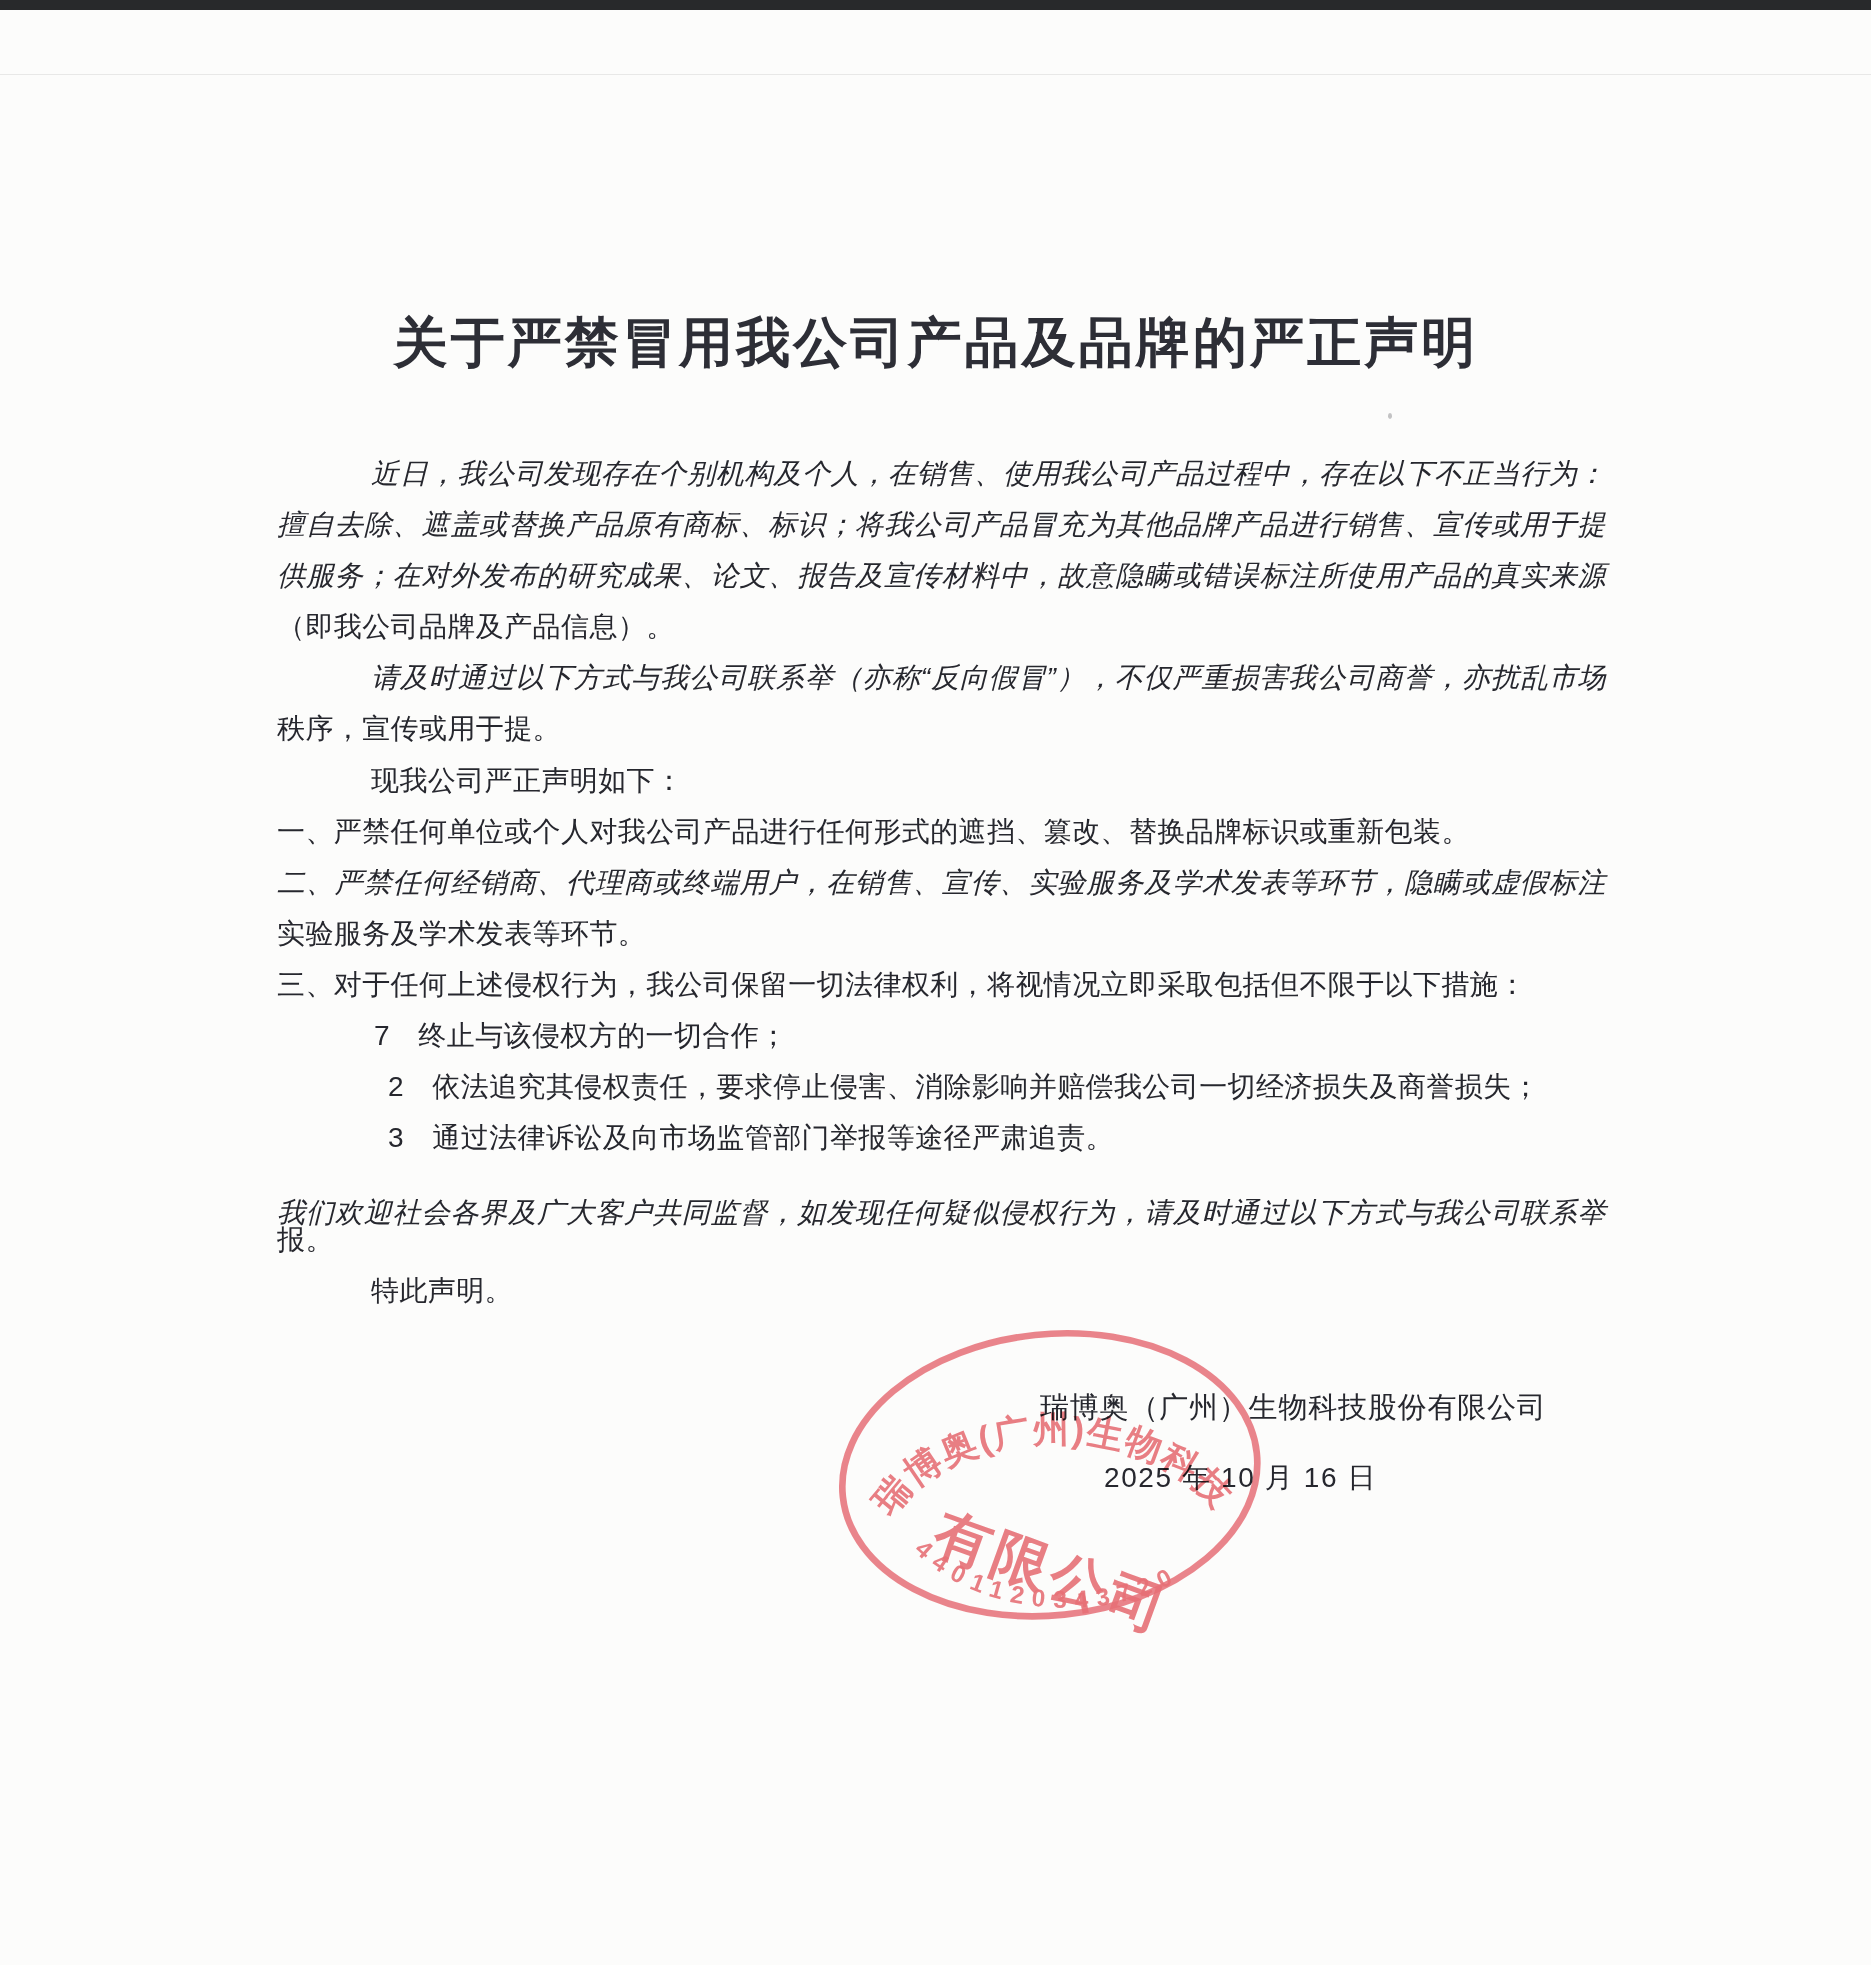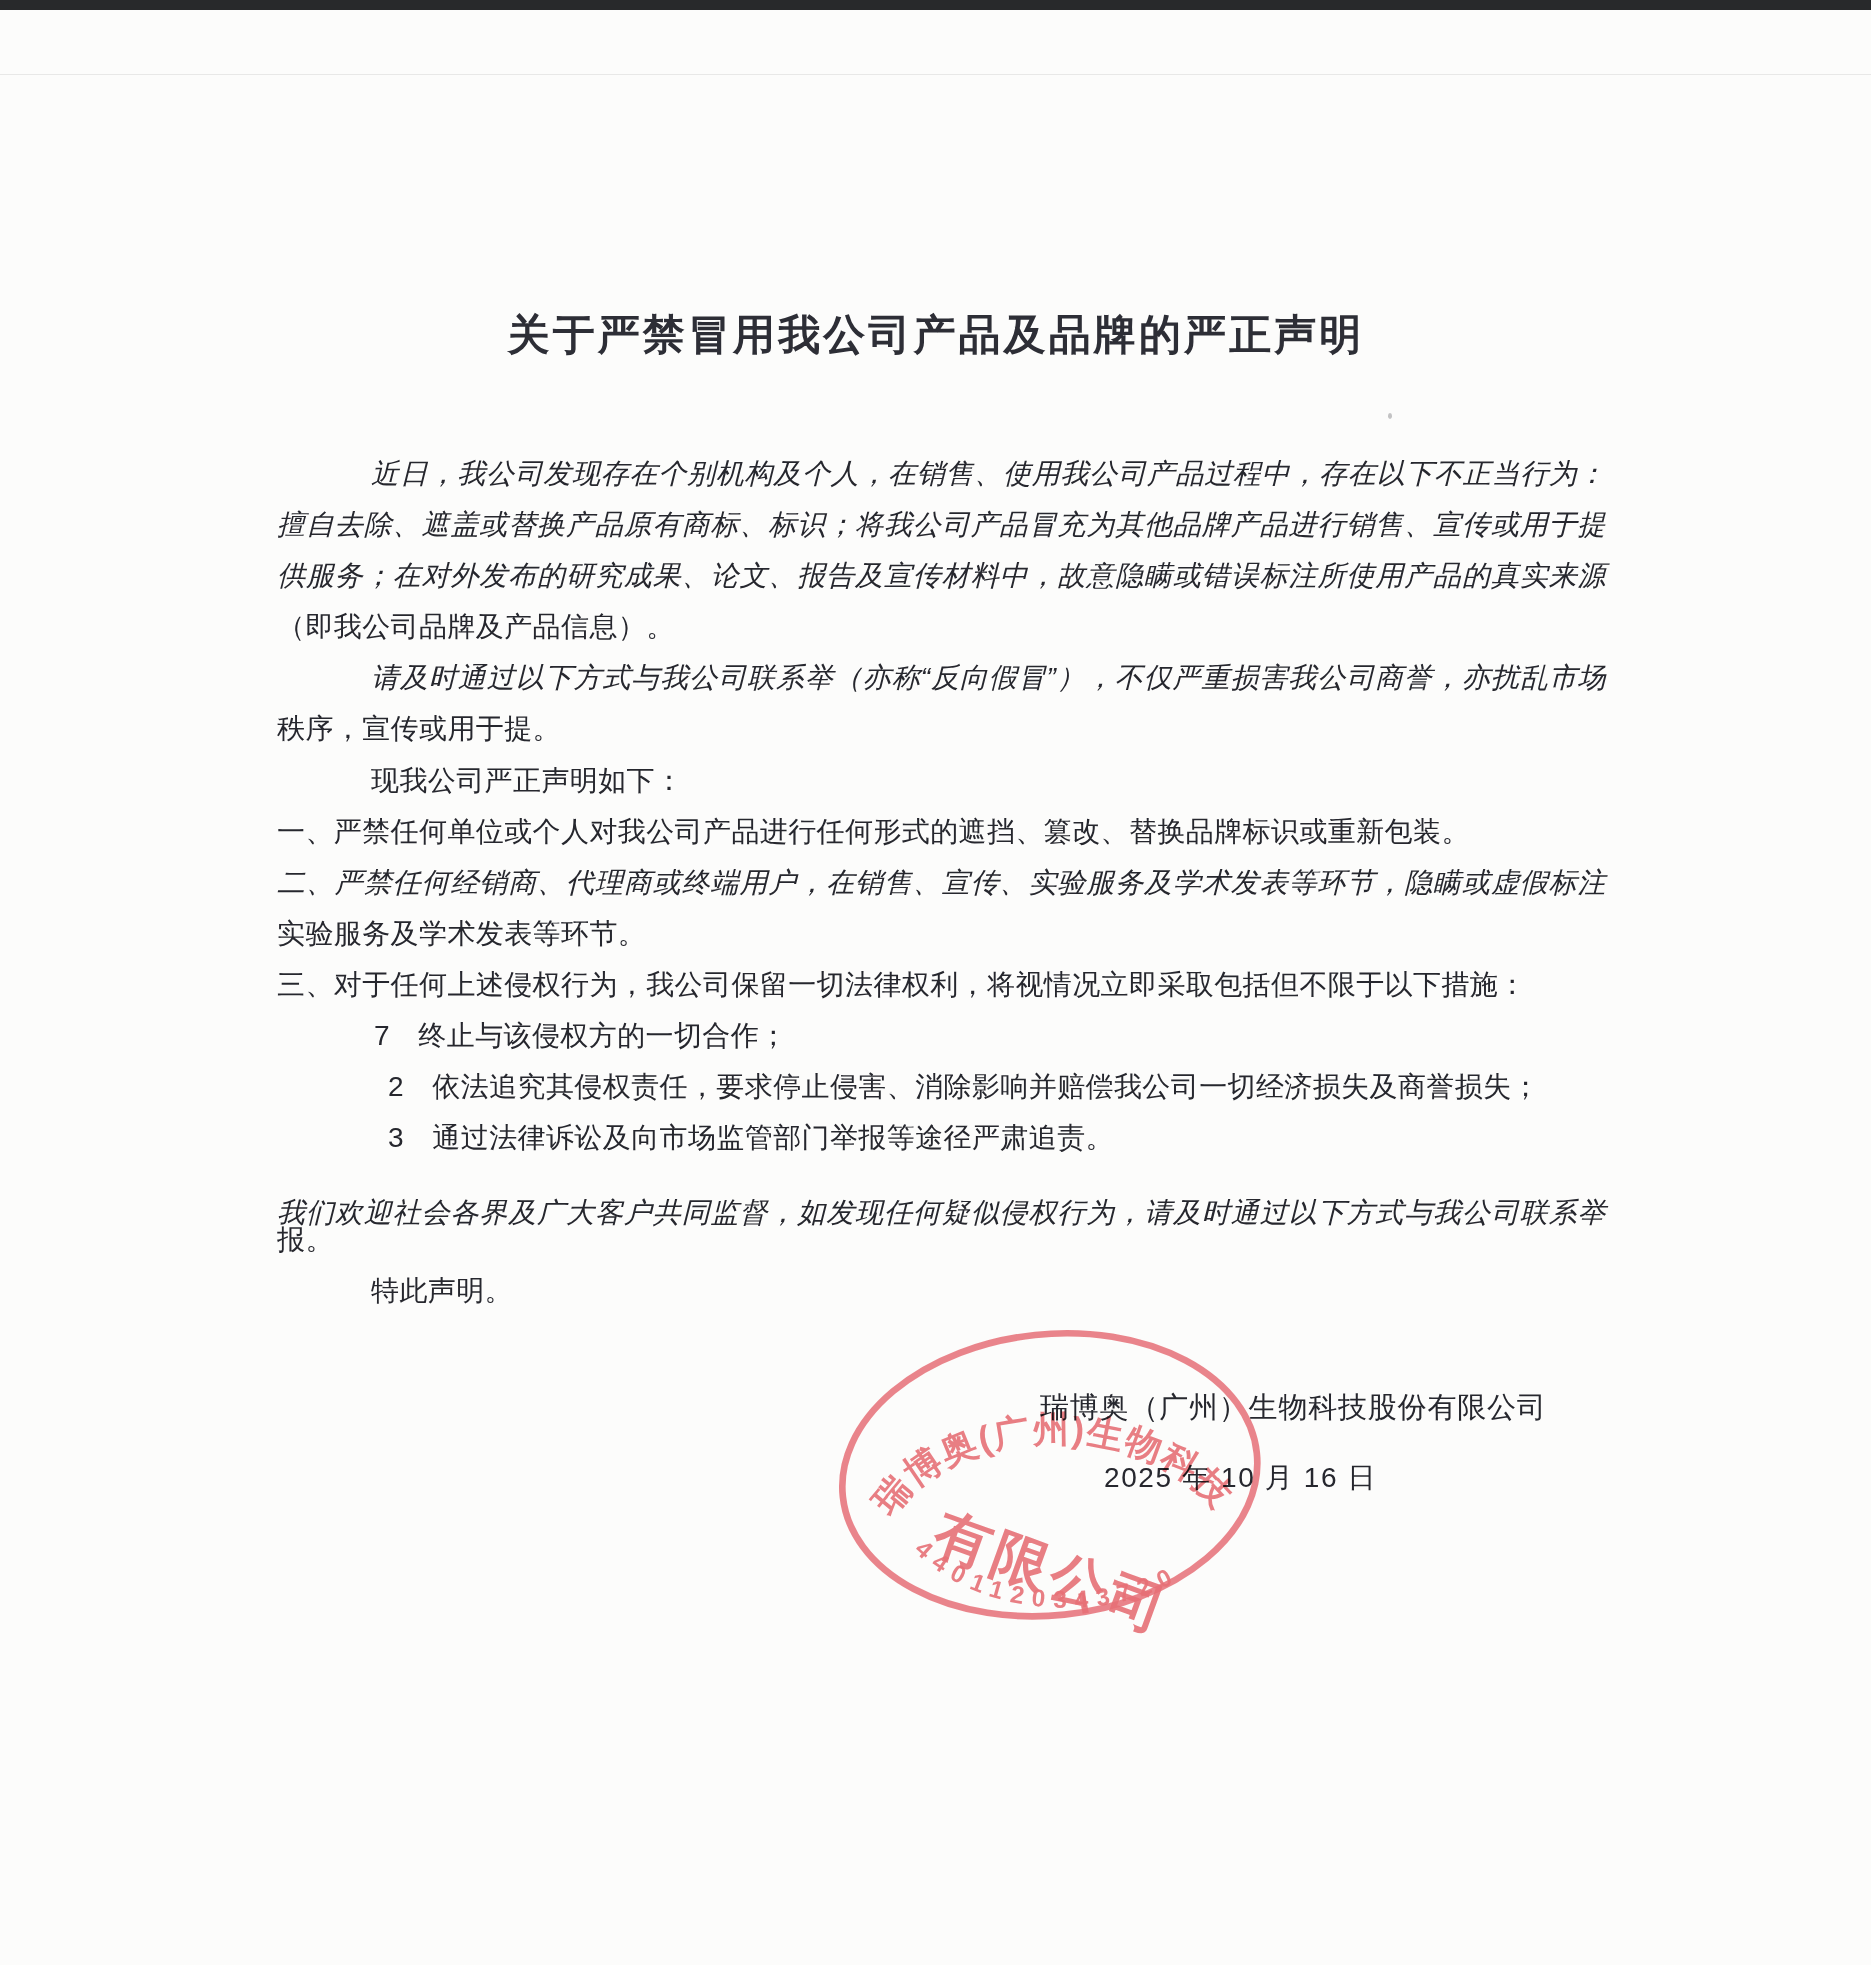--- a/index.html
+++ b/index.html
@@ -9,21 +9,21 @@
     font-family:"Liberation Sans","DejaVu Sans",sans-serif;
     overflow:hidden;
   }
   
   .scan-bar{position:absolute;left:0;top:0;width:1872px;height:10.2px;}
   .scan-line{position:absolute;left:0;top:74px;width:1872px;height:1.2px;background:rgba(110,110,110,.14);}
   .speck{position:absolute;border-radius:50%;background:rgba(90,90,95,.35);}
   
   .doc-title{
     position:absolute;left:0;top:307px;width:1872px;
-    text-align:center;font-size:42px;font-weight:700;
+    text-align:center;font-size:54px;font-weight:700;
     letter-spacing:3.1px;color:#2d2e36;
   }
   
   .bline{
     position:absolute;left:277px;width:1329px;box-sizing:border-box;
     font-size:28px;line-height:40px;color:#26272e;
     letter-spacing:0.4px;font-weight:500;white-space:nowrap;
   }
   .just{white-space:normal;text-align:justify;text-align-last:justify;font-style:italic;}
   .ind{padding-left:94px;}

